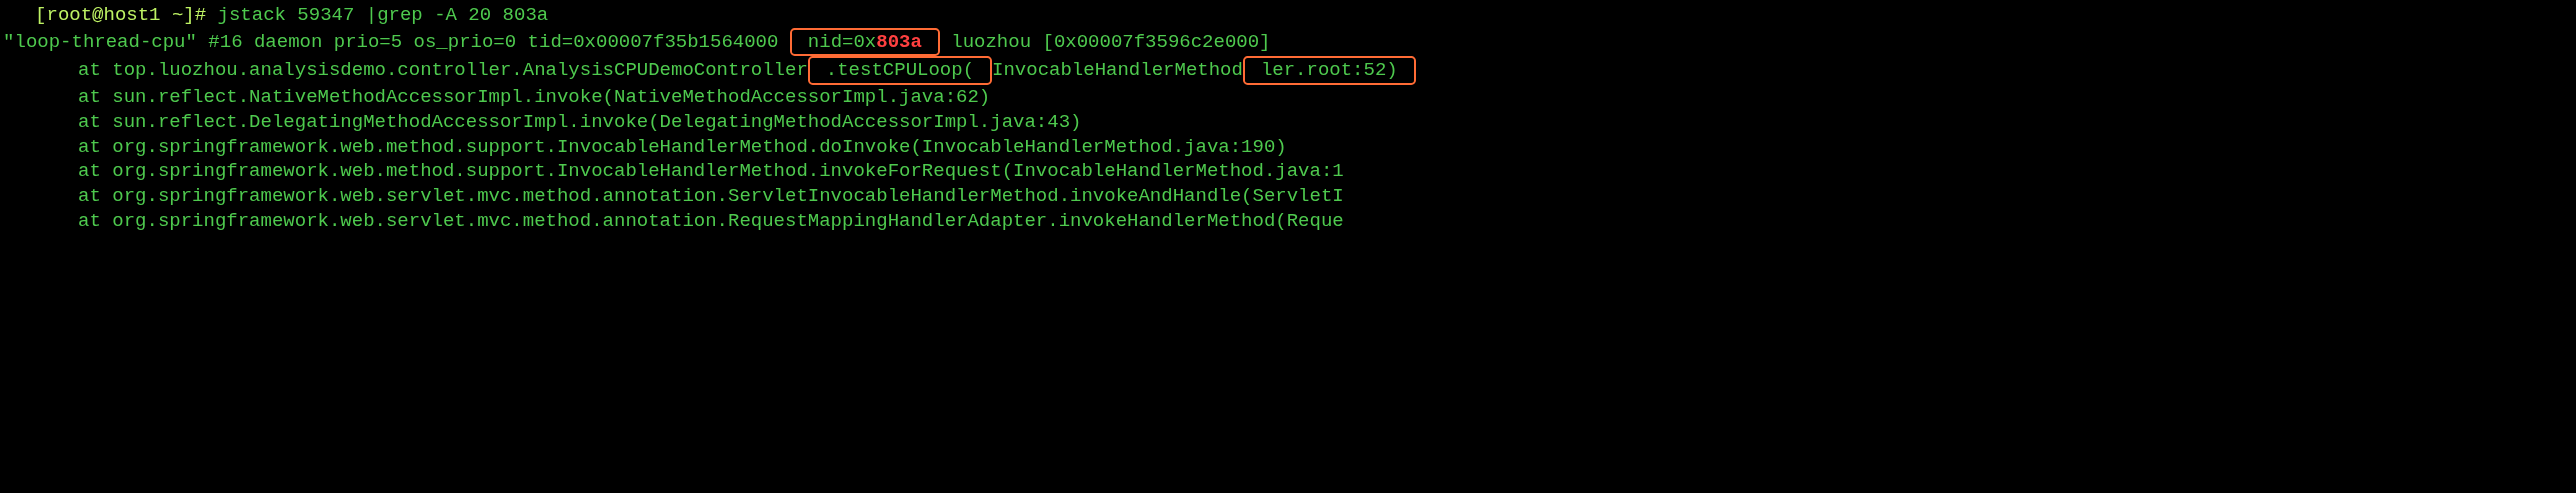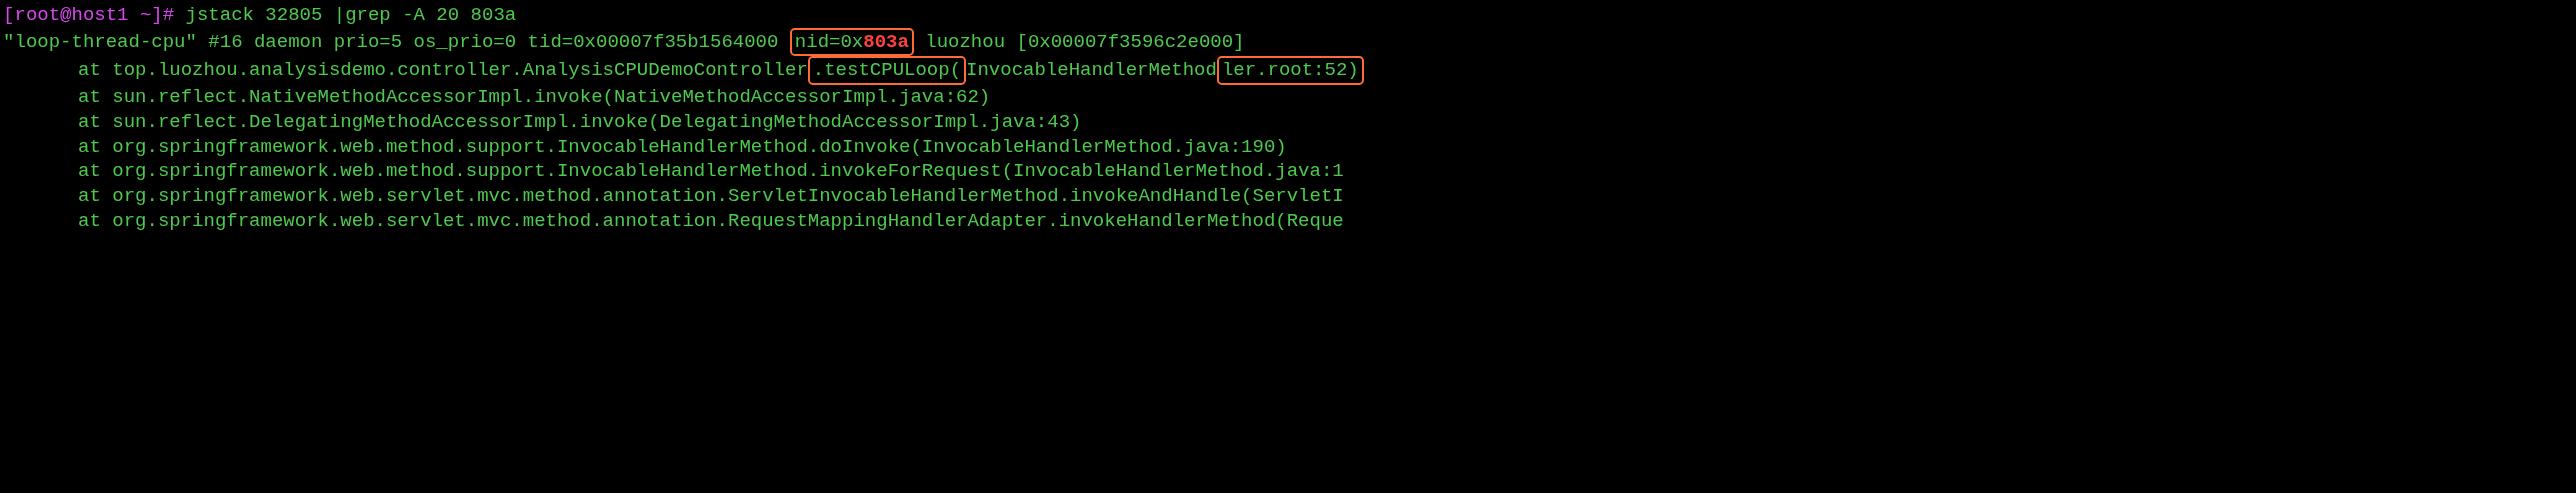--- a/index.html
+++ b/index.html
@@ -17,51 +17,52 @@
       padding: 3.1px;
       width: 2576px;
       height: 494px;
       overflow: hidden;
     }
     .line {
       display: block;
       position: relative;
     }
     .prompt {
-      color: #d946ef;
+      color: #bef264;
+      margin-left: 32px;
     }
     .green {
       color: #4ec94e;
     }
     .highlight-red {
       color: #ff4040;
       font-weight: bold;
     }
     .indent-1 {
       padding-left: 25px;
     }
     .indent-2 {
       padding-left: 75px;
     }
     .box {
       border: 2.4px solid #ff6b35;
       border-radius: 4.7px;
       display: inline-block;
-      padding: 0 3px;
+      padding: 0 16px;
     }
     .terminal {
       position: relative;
     }
   </style>
 </head>
 <body>
 
 <div class="terminal">
   <div class="line">
-    <span class="prompt">[root@host1 ~]# </span><span class="green">jstack 32805 |grep -A 20 803a</span>
+    <span class="prompt">[root@host1 ~]# </span><span class="green">jstack 59347 |grep -A 20 803a</span>
   </div>
   <div class="line">
     <span class="green">"loop-thread-cpu" #16 daemon prio=5 os_prio=0 tid=0x00007f35b1564000 </span><span class="box"><span class="green">nid=0x</span><span class="highlight-red">803a</span></span><span class="green"> luozhou [0x00007f3596c2e000]</span>
   </div>
   <div class="line indent-2">
     <span class="green">at top.luozhou.analysisdemo.controller.AnalysisCPUDemoController</span><span class="box green">.testCPULoop(</span><span class="green">InvocableHandlerMethod</span><span class="box green">ler.root:52)</span>
   </div>
   <div class="line indent-2 green">at sun.reflect.NativeMethodAccessorImpl.invoke(NativeMethodAccessorImpl.java:62)</div>
   <div class="line indent-2 green">at sun.reflect.DelegatingMethodAccessorImpl.invoke(DelegatingMethodAccessorImpl.java:43)</div>
   <div class="line indent-2 green">at org.springframework.web.method.support.InvocableHandlerMethod.doInvoke(InvocableHandlerMethod.java:190)</div>

